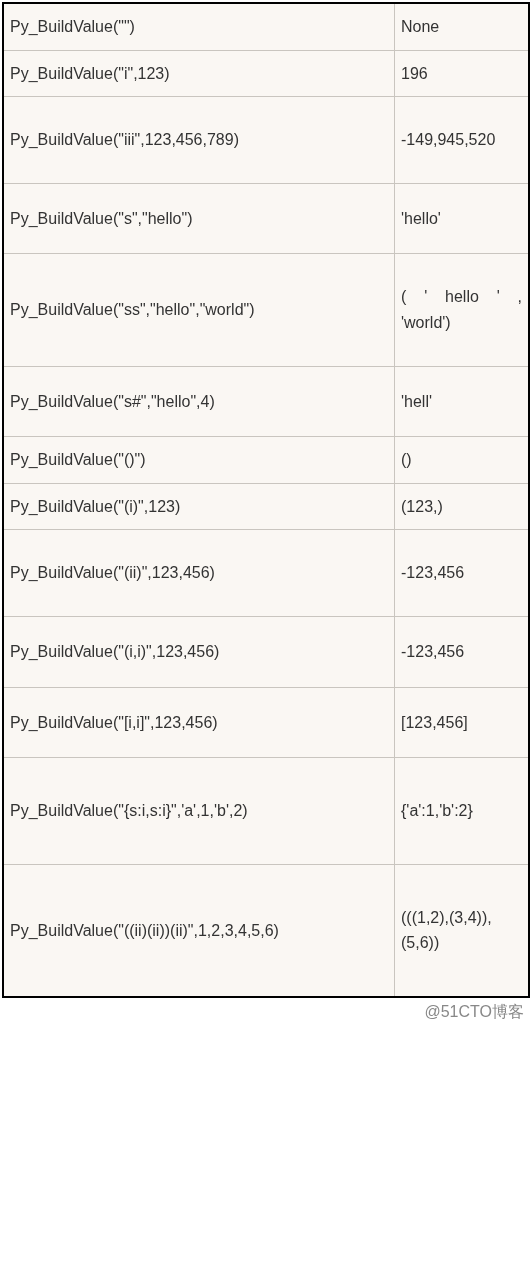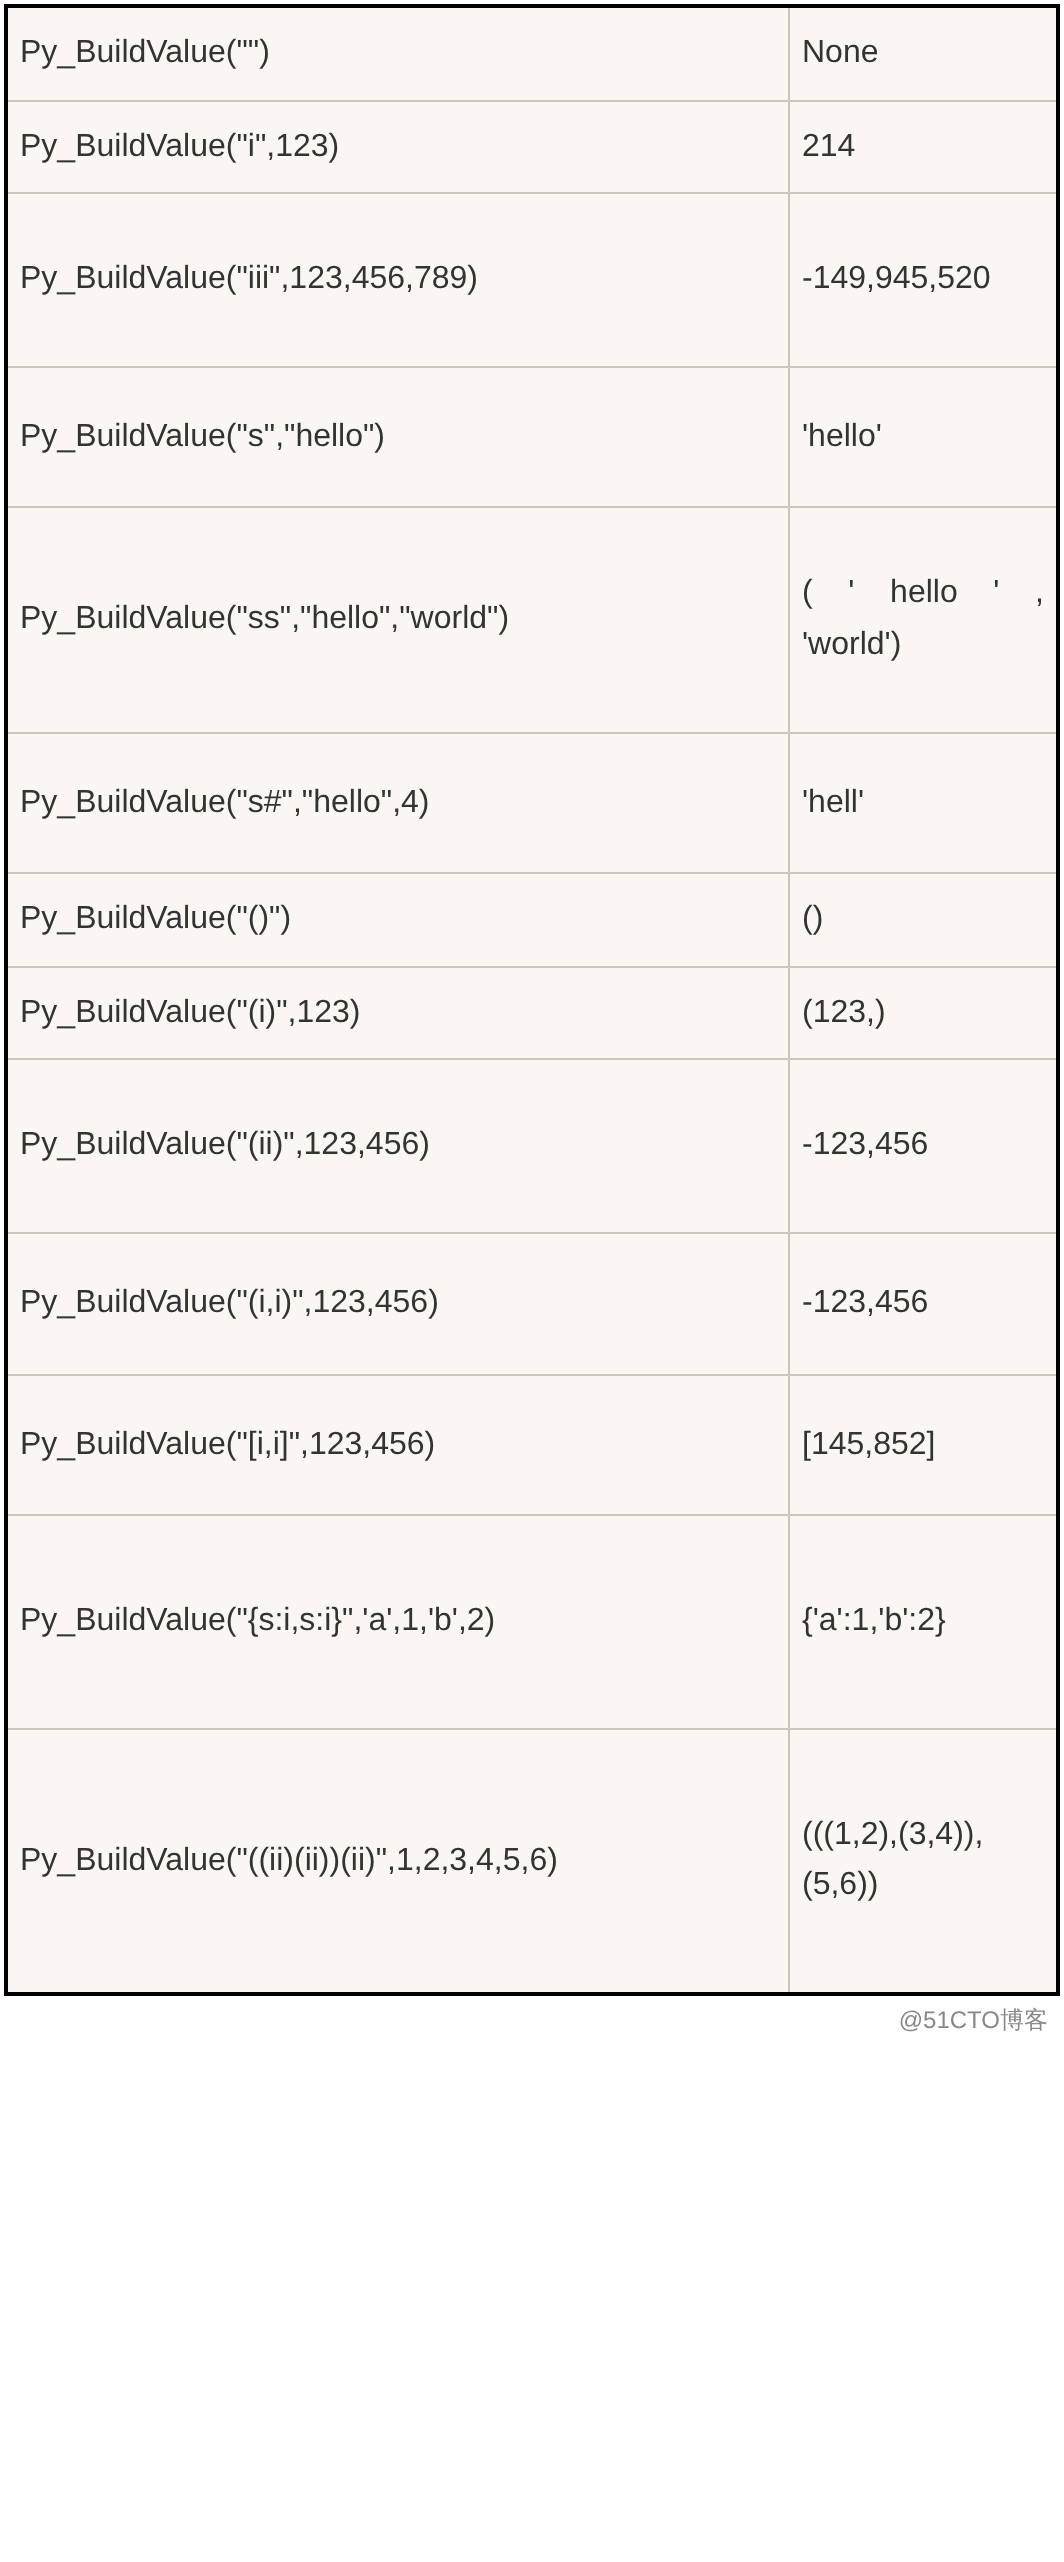--- a/index.html
+++ b/index.html
@@ -4,35 +4,35 @@
 <style>
 html,body{margin:0;padding:0;background:#fff;font-family:"Helvetica Neue",Arial,"Microsoft YaHei",sans-serif;font-size:16px;color:#333}
 .wrap{width:532px;box-sizing:border-box;padding:2px}
 table{width:100%;border-collapse:collapse;border:2px solid #000;background:#faf7f3}
 td{border:1px solid #c9c5bf;padding:10px 6px;vertical-align:middle;line-height:1.6}
 td.call{width:378px}
 td.res{text-align:justify;text-justify:inter-ideograph}
 tr.tall td{padding:30px 6px}
 tr.med td{padding:22px 6px}
 tr.xtall td{padding:40px 6px}
-.watermark{font-size:12px;color:#888;text-align:right;padding-right:6px;padding-top:4px;font-family:"Microsoft YaHei",sans-serif}
+.watermark{font-size:16px;color:#888;text-align:right;padding-right:6px;padding-top:4px;font-family:"Microsoft YaHei",sans-serif}
 </style>
 </head>
 <body>
 <div class="wrap">
 
 <table>
 <tbody id="tb">
         <tr>
           <td class="call">Py_BuildValue("")</td>
           <td class="res">None</td>
         </tr>
         <tr>
           <td class="call">Py_BuildValue("i",123)</td>
-          <td class="res">214</td>
+          <td class="res">196</td>
         </tr>
         <tr class="tall">
           <td class="call">Py_BuildValue("iii",123,456,789)</td>
           <td class="res">-149,945,520</td>
         </tr>
         <tr class="med">
           <td class="call">Py_BuildValue("s","hello")</td>
           <td class="res">'hello'</td>
         </tr>
         <tr class="tall">
@@ -54,21 +54,21 @@
         <tr class="tall">
           <td class="call">Py_BuildValue("(ii)",123,456)</td>
           <td class="res">-123,456</td>
         </tr>
         <tr class="med">
           <td class="call">Py_BuildValue("(i,i)",123,456)</td>
           <td class="res">-123,456</td>
         </tr>
         <tr class="med">
           <td class="call">Py_BuildValue("[i,i]",123,456)</td>
-          <td class="res">[145,852]</td>
+          <td class="res">[123,456]</td>
         </tr>
         <tr class="xtall">
           <td class="call">Py_BuildValue("{s:i,s:i}",'a',1,'b',2)</td>
           <td class="res">{'a':1,'b':2}</td>
         </tr>
         <tr class="xtall">
           <td class="call">Py_BuildValue("((ii)(ii))(ii)",1,2,3,4,5,6)</td>
           <td class="res">(((1,2),(3,4)),(5,6))</td>
         </tr>
       </tbody>

